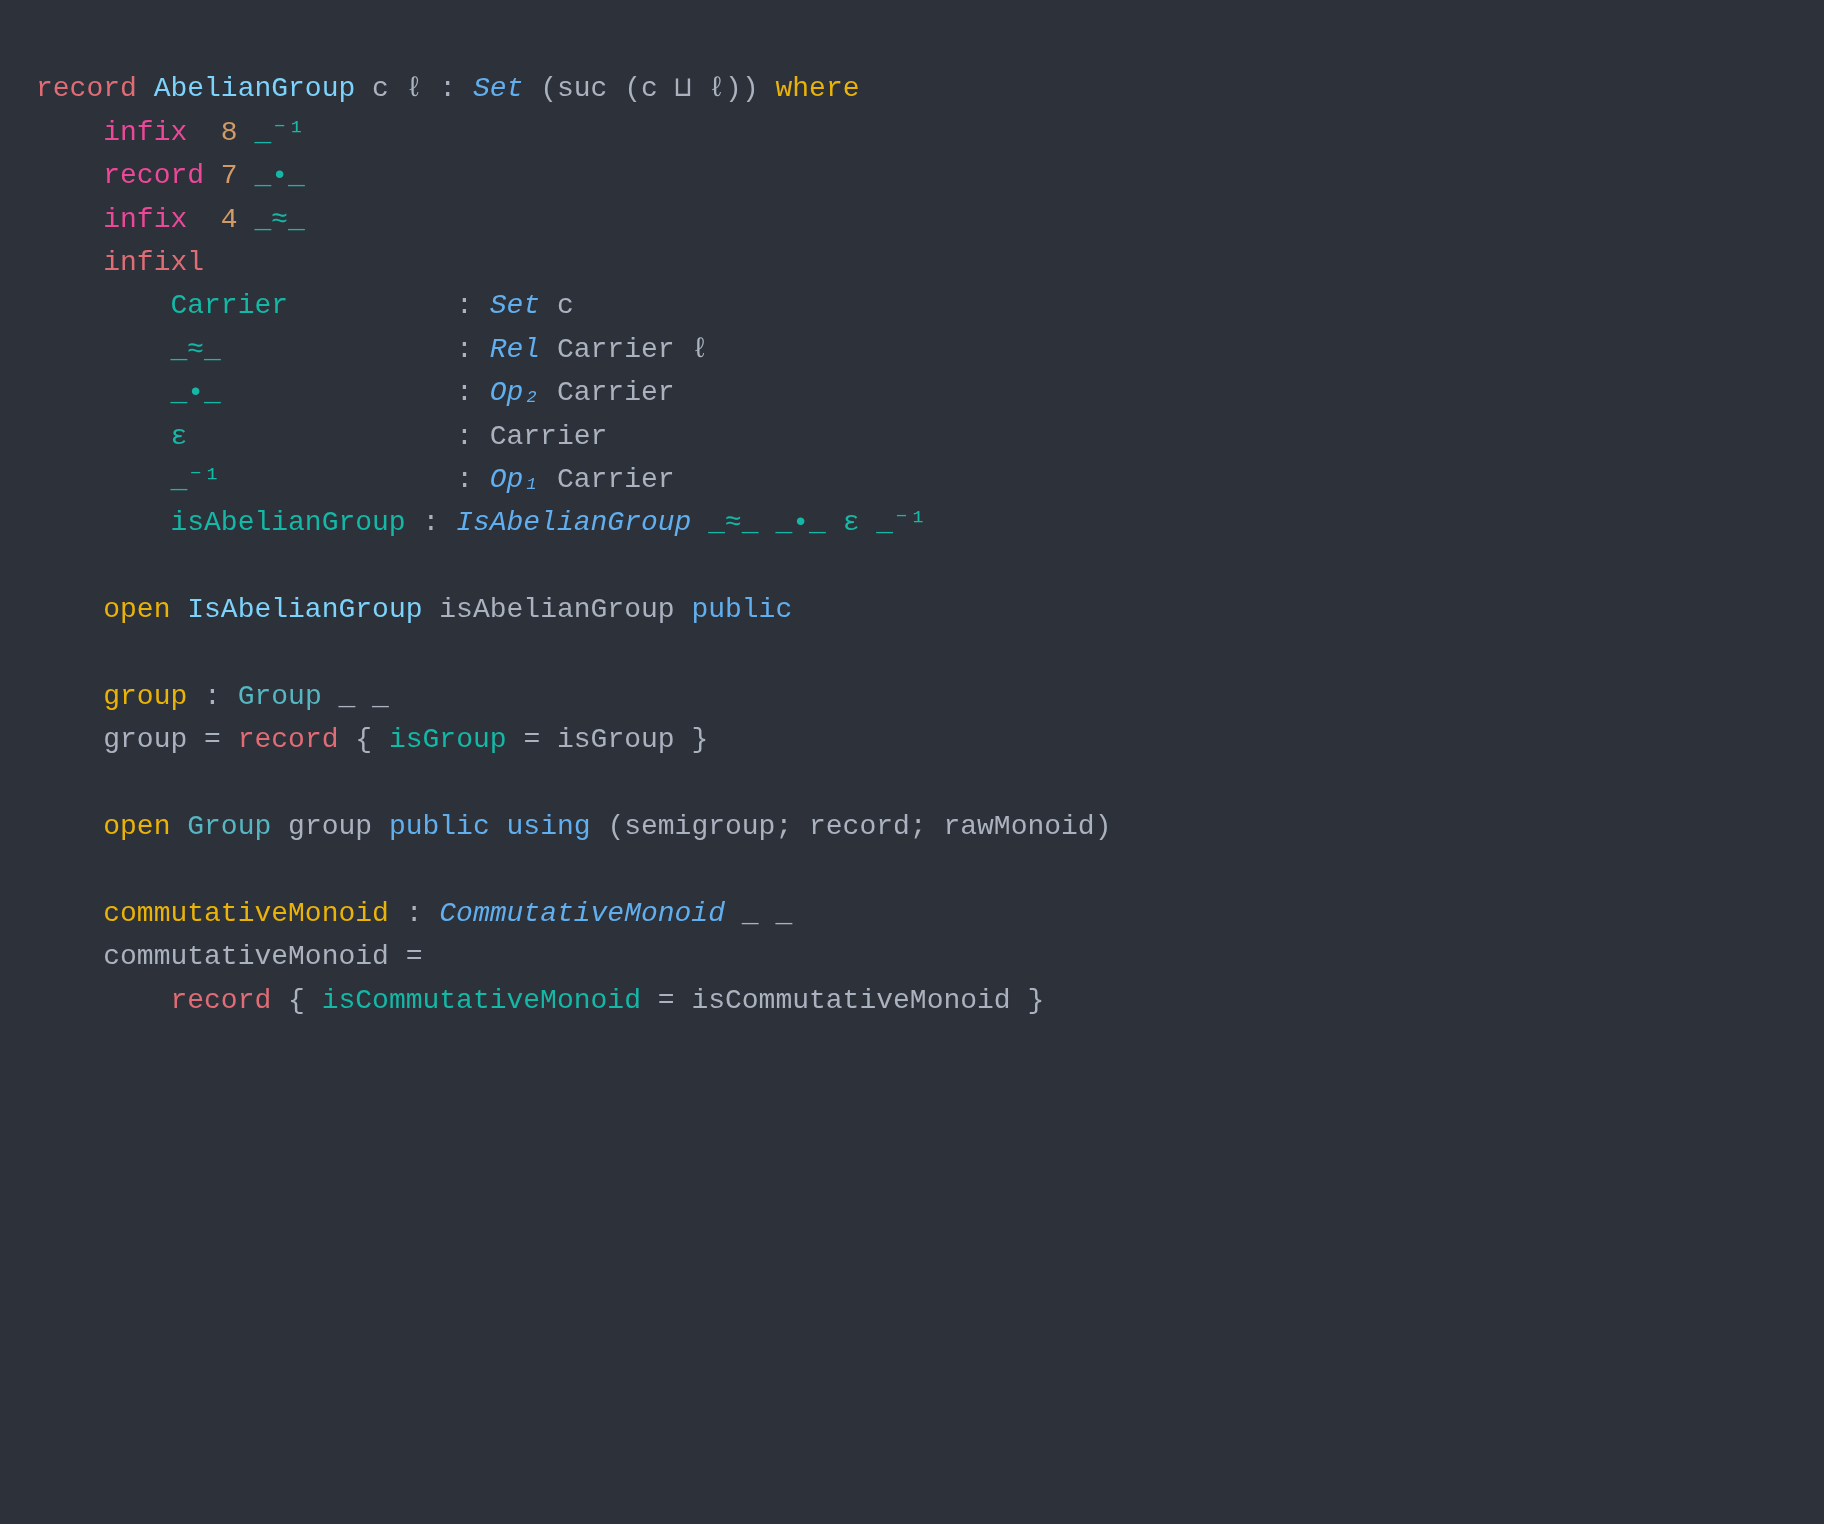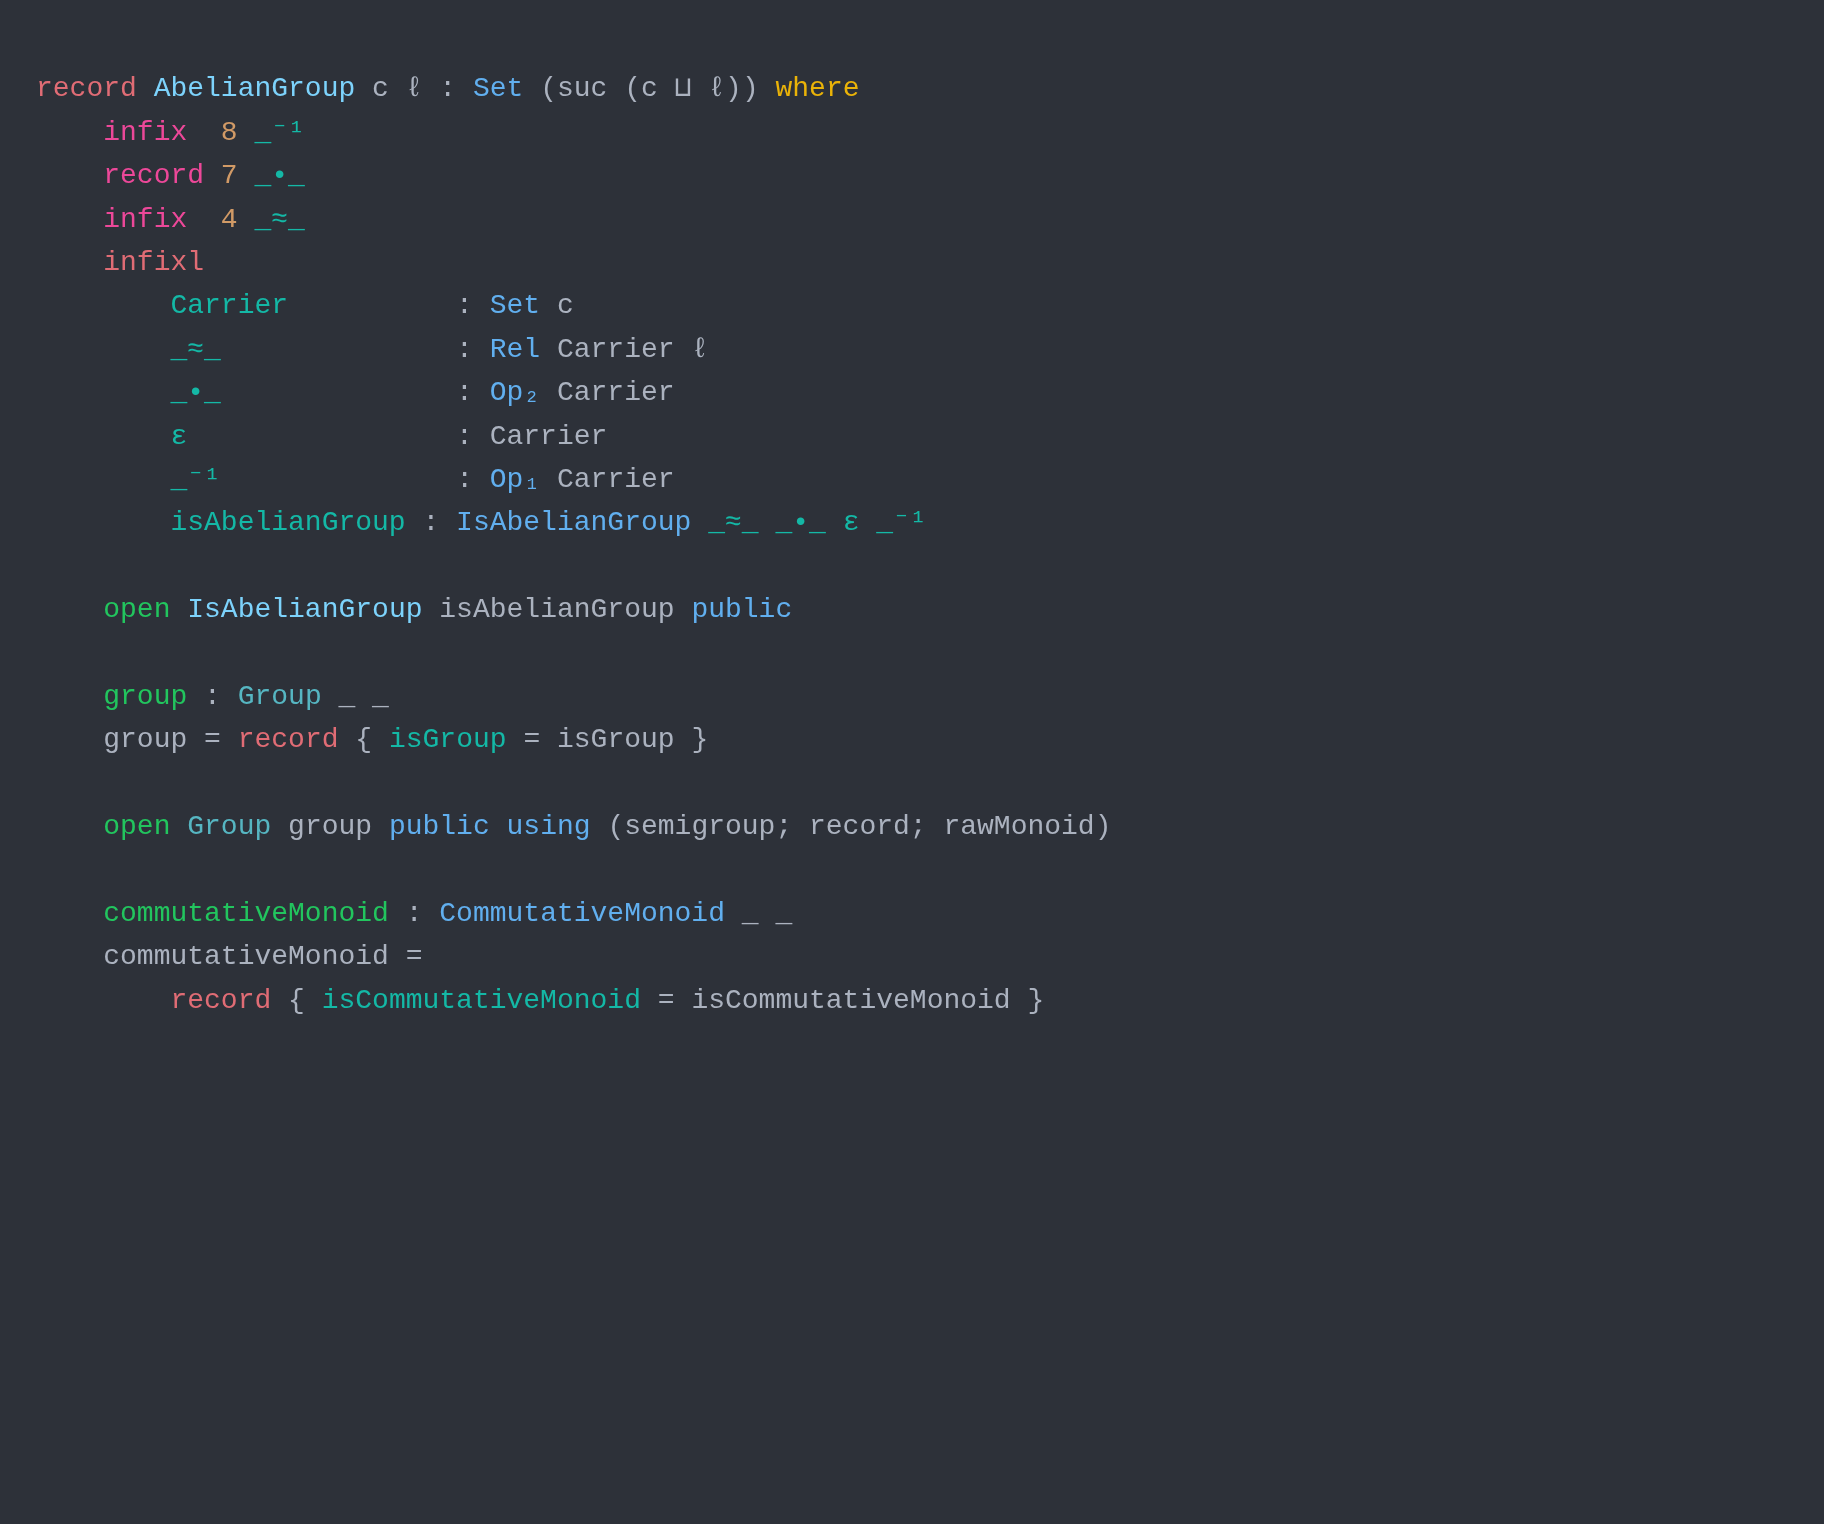--- a/index.html
+++ b/index.html
@@ -19,26 +19,26 @@
       overflow: hidden;
     }
 
     .code-block {
       white-space: pre;
     }
 
     .kw-record    { color: #e06c75; }   
     .kw-where     { color: #eab308; }   
     .kw-infix     { color: #ec4899; }   
-    .kw-type      { color: #61afef; }   
+    .kw-type      { color: #61afef; font-style: italic; }   
     .ident-cyan   { color: #7dd3fc; }   
     .field-name   { color: #14b8a6; }   
     .punct        { color: #abb2bf; }   
     .number       { color: #d19a66; }   
-    .kw-open      { color: #22c55e; }
+    .kw-open      { color: #eab308; }
     .kw-using     { color: #61afef; }
     .normal       { color: #abb2bf; }
     .record-val   { color: #e06c75; }   
     .eq           { color: #abb2bf; }
     .ident-group  { color: #56b6c2; }
   </style>
 </head>
 <body>
 
 <div class="code-block">

